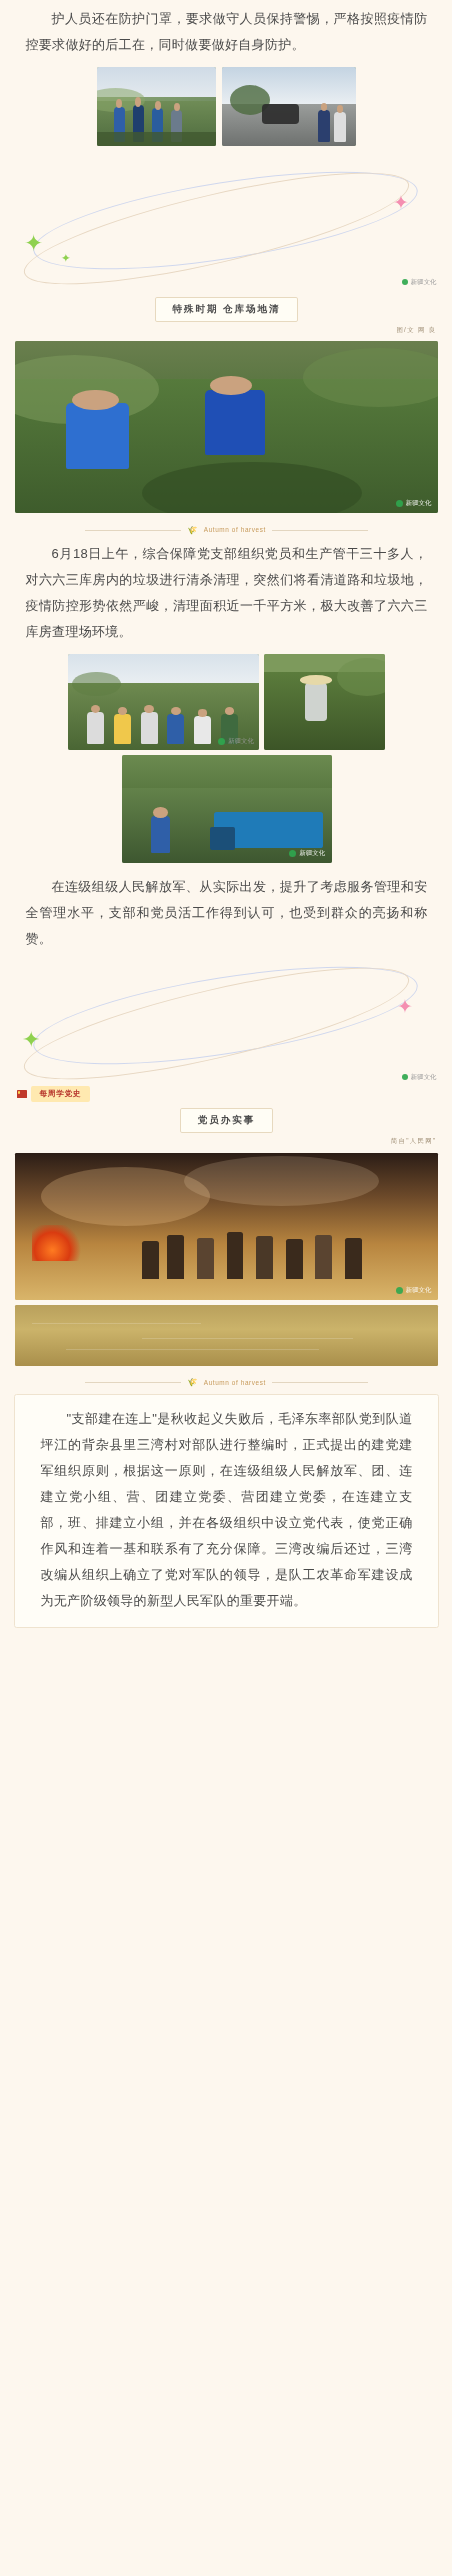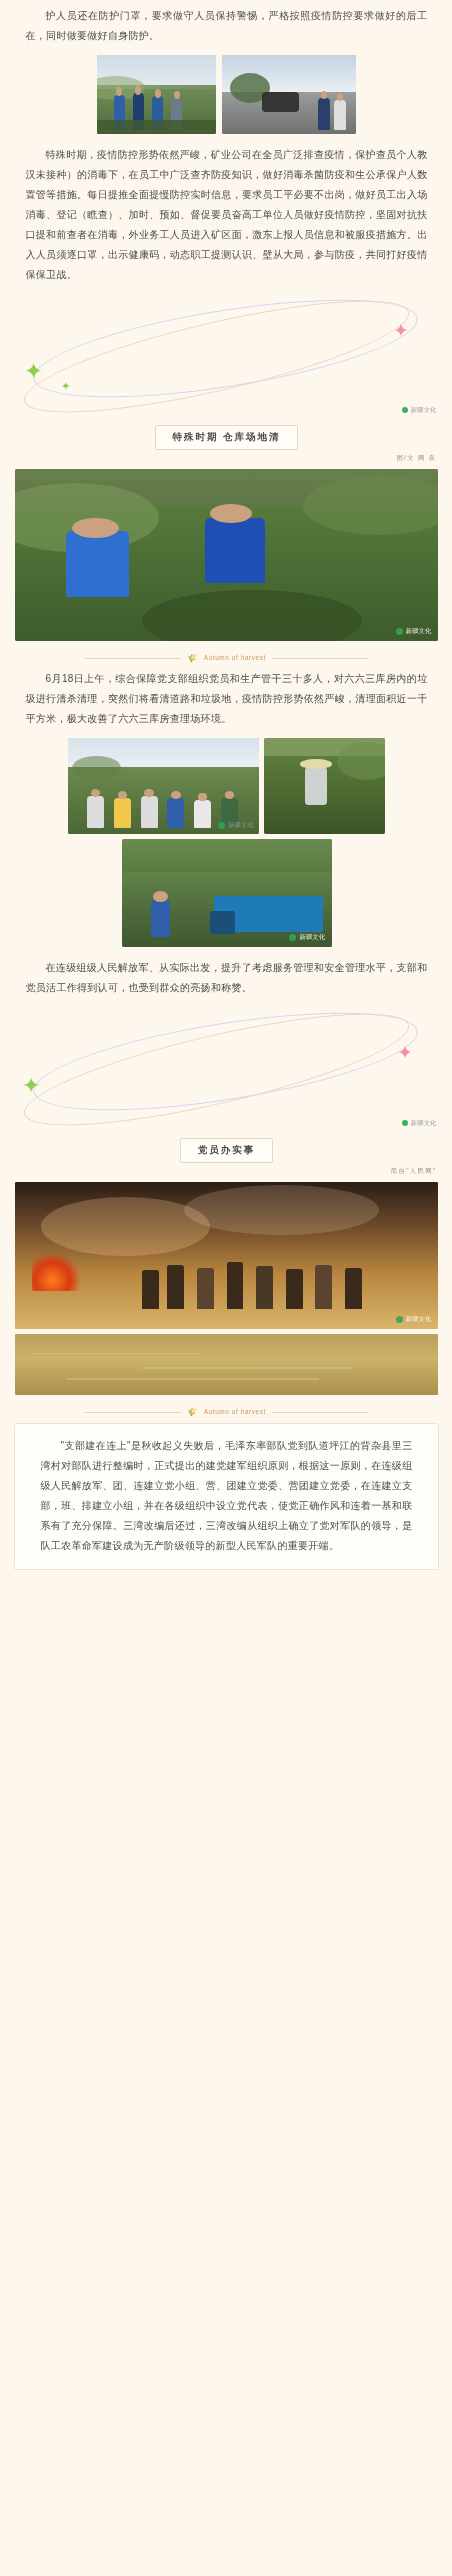--- a/index.html
+++ b/index.html
@@ -7,21 +7,21 @@
   body {
     width: 453px;
     background: #fdf7ee;
     font-family: "Liberation Sans", sans-serif;
     color: #3a3a3a;
   }
   .page { width: 453px; position: relative; overflow: hidden; background: #fdf7ee; }
 
   
   .para {
-    font-size: 10px;
+    font-size: 13px;
     line-height: 2.0;
     color: #4a4a4a;
     text-align: justify;
     letter-spacing: 0.3px;
     text-indent: 2em;
     padding: 0 25.5px;
   }
   .para.noindent { text-indent: 0; }
 
   
@@ -172,21 +172,20 @@
         <div class="blob" style="left:6%;top:22%;width:30%;height:38%;background:#4c6a3e;opacity:.8"></div>
         <div class="blob" style="left:30%;top:46%;width:28%;height:26%;background:#2b2b2b;border-radius:3.8px;opacity:.9"></div>
         <div class="person" style="left:72%;background:#2b3f6e;height:40%"></div>
         <div class="person" style="left:84%;background:#dedede;height:38%"></div>
       </div>
     </div>
   </div>
 
   <div style="height:10.2px"></div>
 
-  <div class="para">特殊时期，疫情防控形势依然严峻，矿业公司在全员广泛排查疫情，保护查员个人教汉未接种）的消毒下，在员工中广泛查齐防疫知识，做好消毒杀菌防疫和生公承保户人数置管等措施。每日提推全面提慢防控实时信息，要求员工平必要不出岗，做好员工出入场消毒、登记（瞧查）、加时、预如、督促要员奋高工单位人员做好疫情防控，坚固对抗扶口提和前查者在消毒，外业务工人员进入矿区面，激东上报人员信息和被服疫措施方。出入人员须逐口罩，出示健康码，动态职工提测认识、壁从大局，参与防疫，共同打好疫情保保卫战。</div>
 
   <div class="ellipse-wrap">
     <div class="ellipse"></div>
     <div class="ellipse two"></div>
     <span class="star pink" style="left:393px;top:36px">✦</span>
     <span class="star green" style="left:24px;top:75px;font-size:23px">✦</span>
     <span class="star green" style="left:61px;top:96px;font-size:11.5px">✦</span>
     <div class="logo-mini" style="position:absolute;right:16.6px;bottom:3.8px">
       <span class="dot"></span>
       <span>新疆文化</span>
@@ -276,20 +275,24 @@
     <div class="ellipse"></div>
     <div class="ellipse two"></div>
     <span class="star pink" style="left:397px;top:45px">✦</span>
     <span class="star green" style="left:22px;top:77px;font-size:22px">✦</span>
     <div class="logo-mini" style="position:absolute;right:16.6px;bottom:3.8px">
       <span class="dot"></span>
       <span>新疆文化</span>
     </div>
   </div>
 
+  <div class="tag-row">
+    <span class="flag" style="margin-right:3.8px"></span>
+    <span class="label-tag">每周学党史</span>
+  </div>
   <div class="center-title">党员办实事</div>
   <div class="right-meta">简自"人民网"</div>
 
   <div style="height:6.4px"></div>
 
   <div class="painting">
     <div class="smoke" style="left:6%;top:10%;width:40%;height:40%"></div>
     <div class="smoke" style="left:40%;top:2%;width:46%;height:34%;background:rgba(255,230,190,.18)"></div>
     <div class="fire"></div>
     <div class="fig" style="left:30%"></div>

